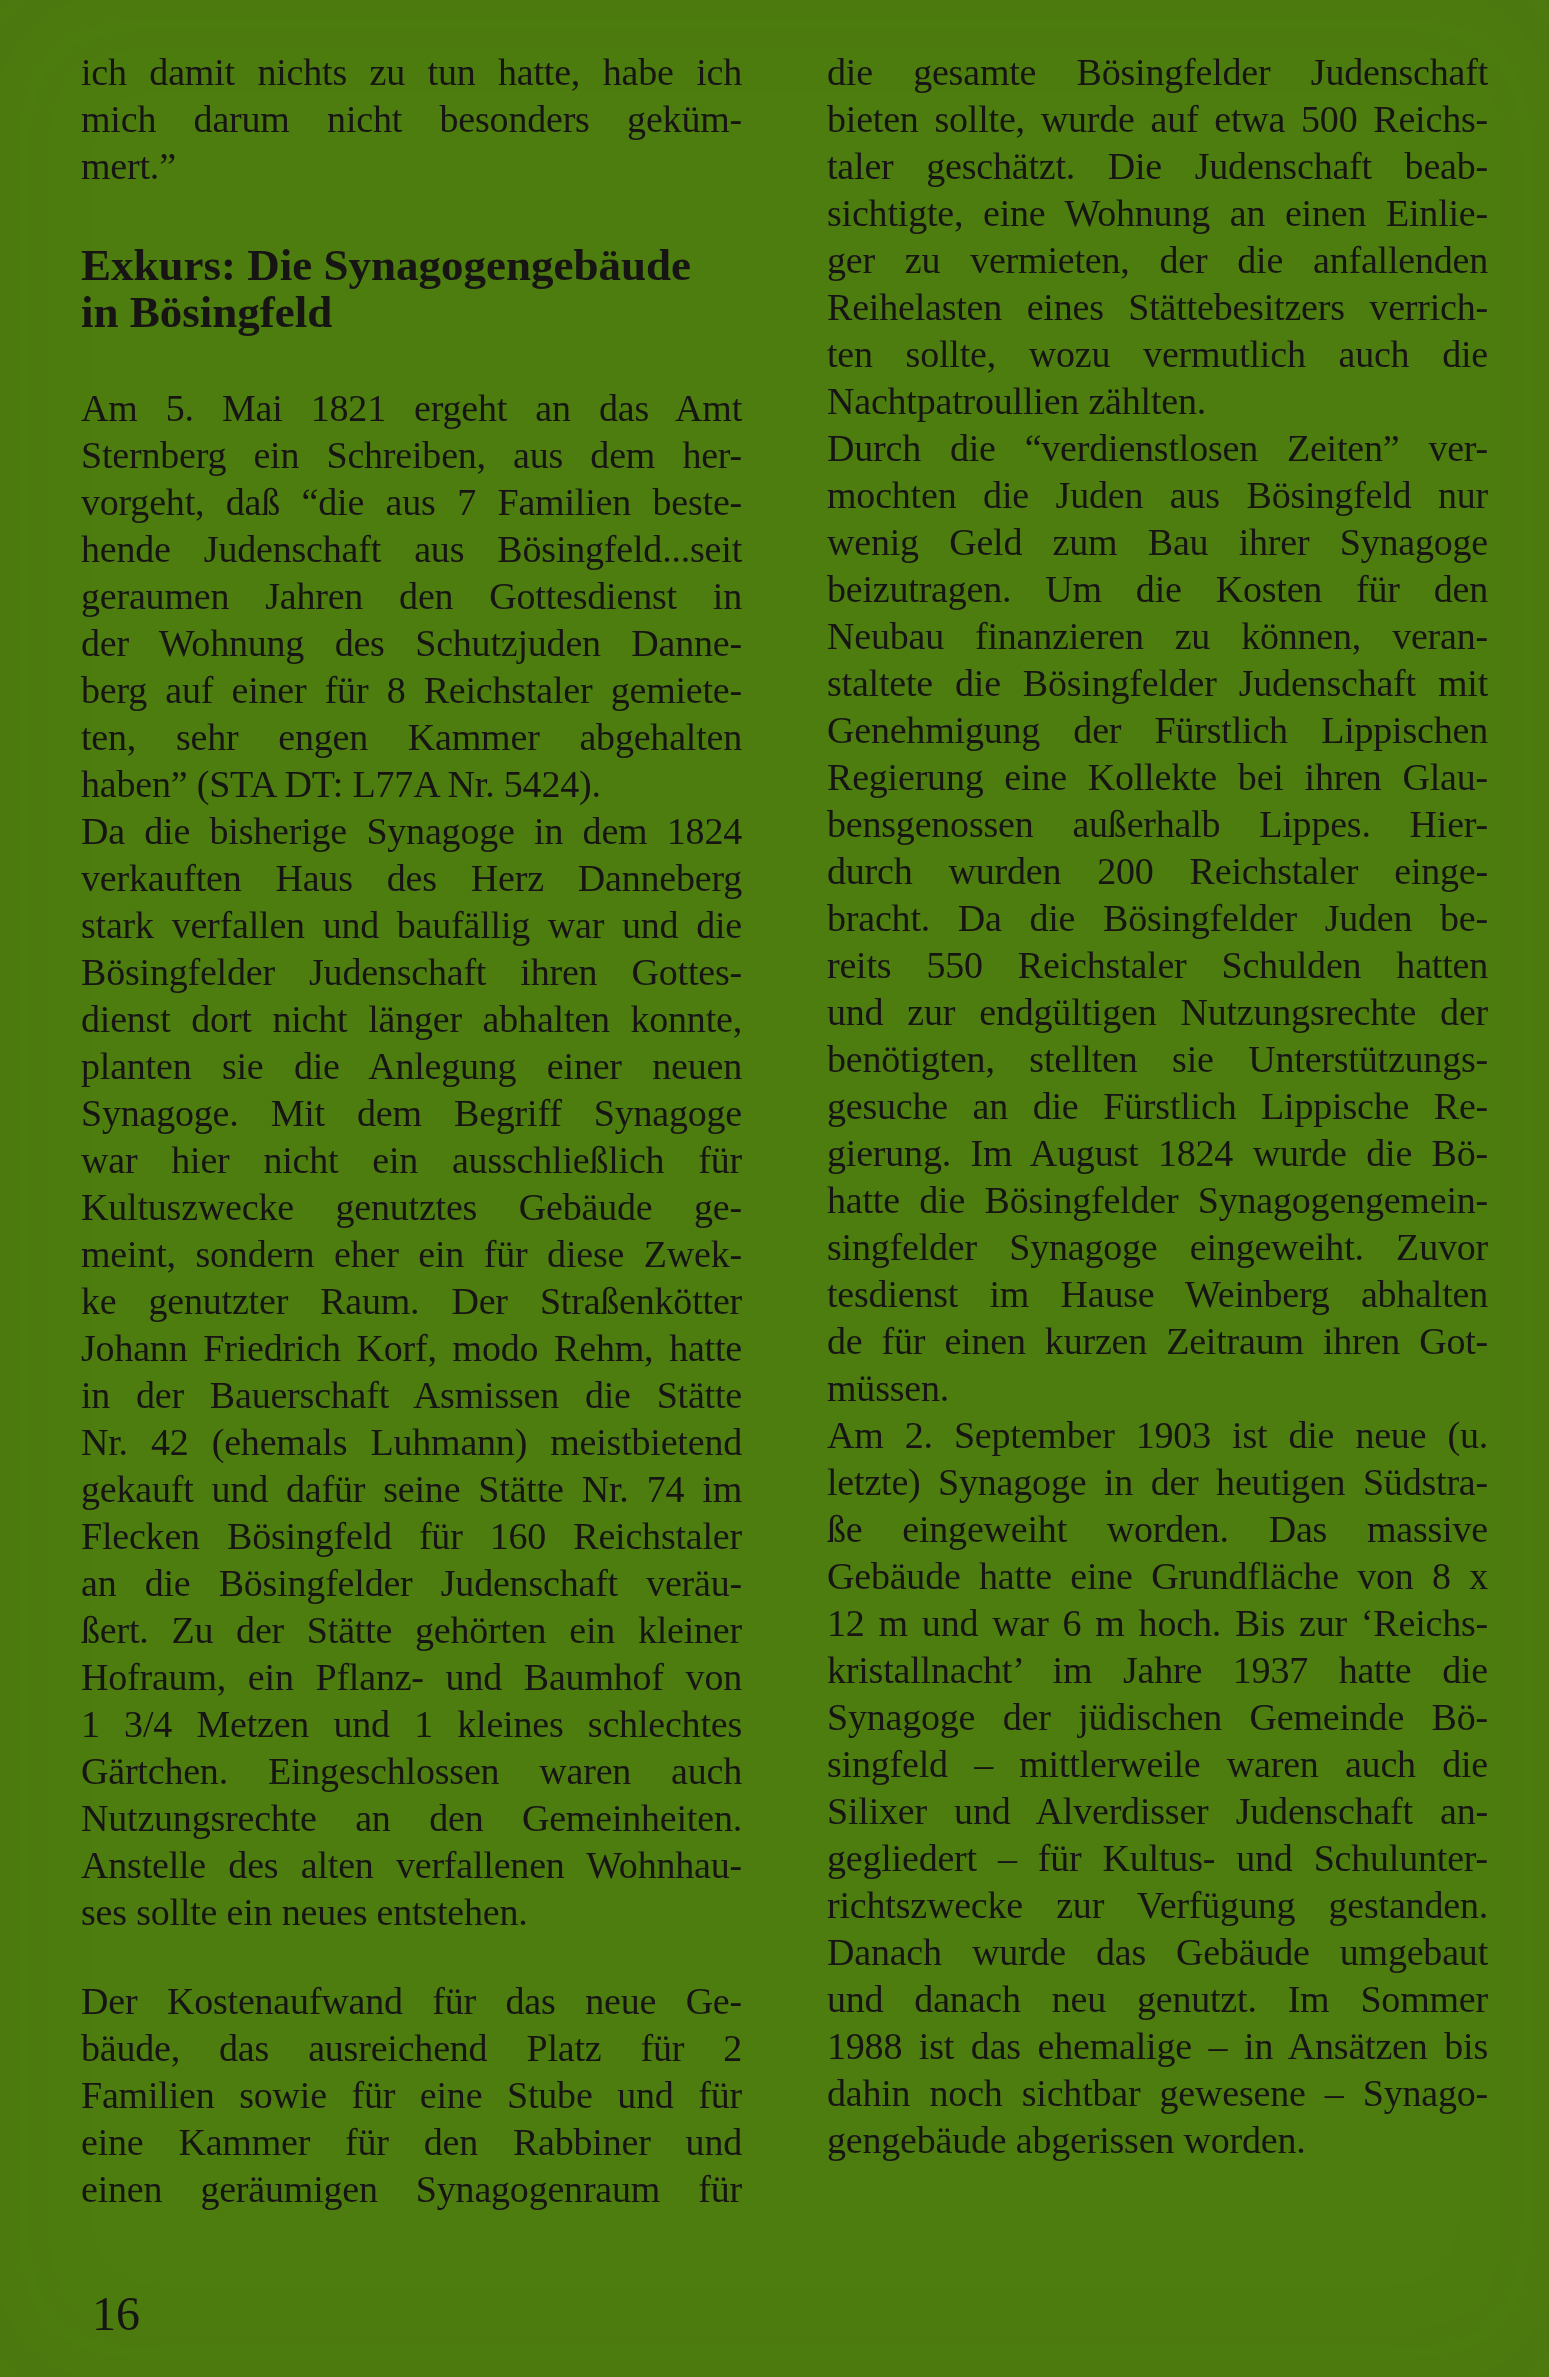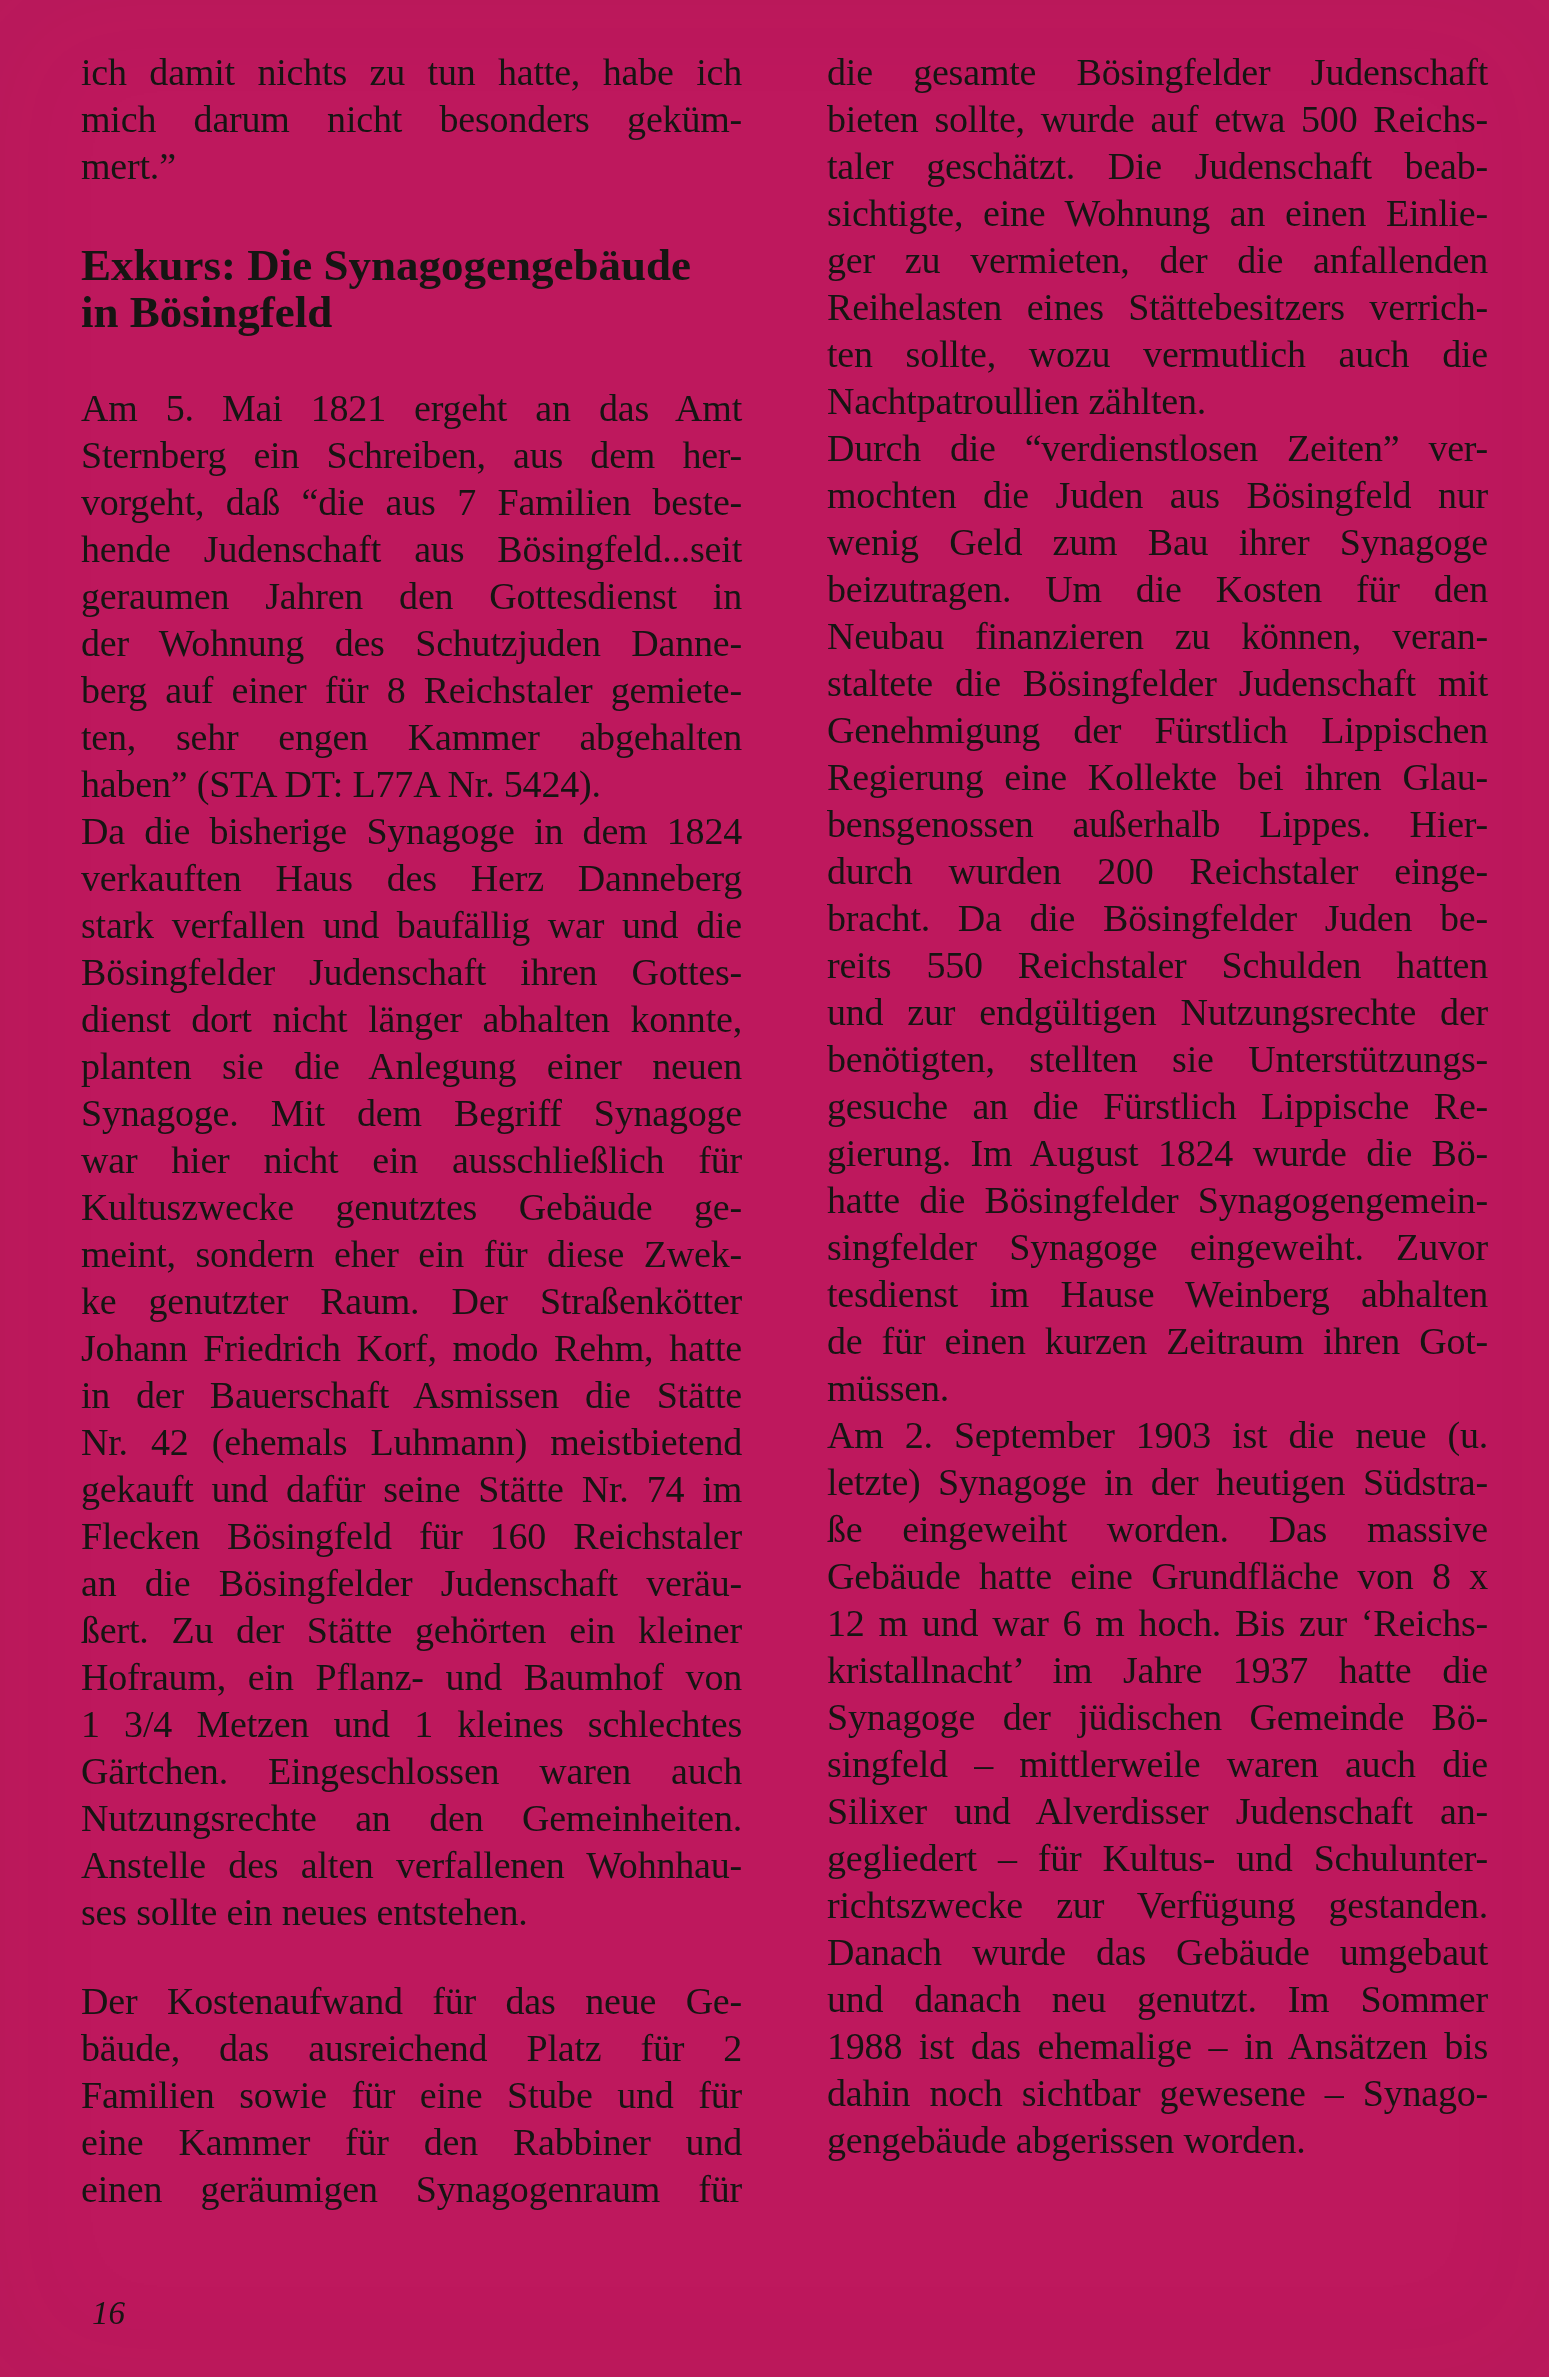--- a/index.html
+++ b/index.html
@@ -7,21 +7,21 @@
     margin: 0;
     padding: 0;
     width: 1550px;
     height: 2378px;
     overflow: hidden;
   }
   .page {
     position: relative;
     width: 1550px;
     height: 2378px;
-    background: #be185d;
+    background: #4d7c0f;
     box-shadow: inset 0 0 131px rgba(60,55,40,0.05);
     font-family: "Liberation Serif", serif;
     color: #161513;
   }
   .col {
     position: absolute;
     top: 49px;
     width: 661px;
   }
   .col-left  { left: 81px;  }
@@ -46,23 +46,22 @@
     text-align: left;
     text-align-last: left;
   }
   .sp-55 { height: 52px; }
   .sp-52 { height: 49px; }
   .sp-45 { height: 42px; }
   .pagenum {
     position: absolute;
     left: 92px;
     top: 2290px;
-    font-size: 33px;
+    font-size: 48px;
     line-height: 47px;
-    font-style: italic;
   }
 </style>
 </head>
 <body>
 
 <div class="page">
 
   <div class="col col-left">
     <div>
         <div class="line">ich damit nichts zu tun hatte, habe ich</div>

